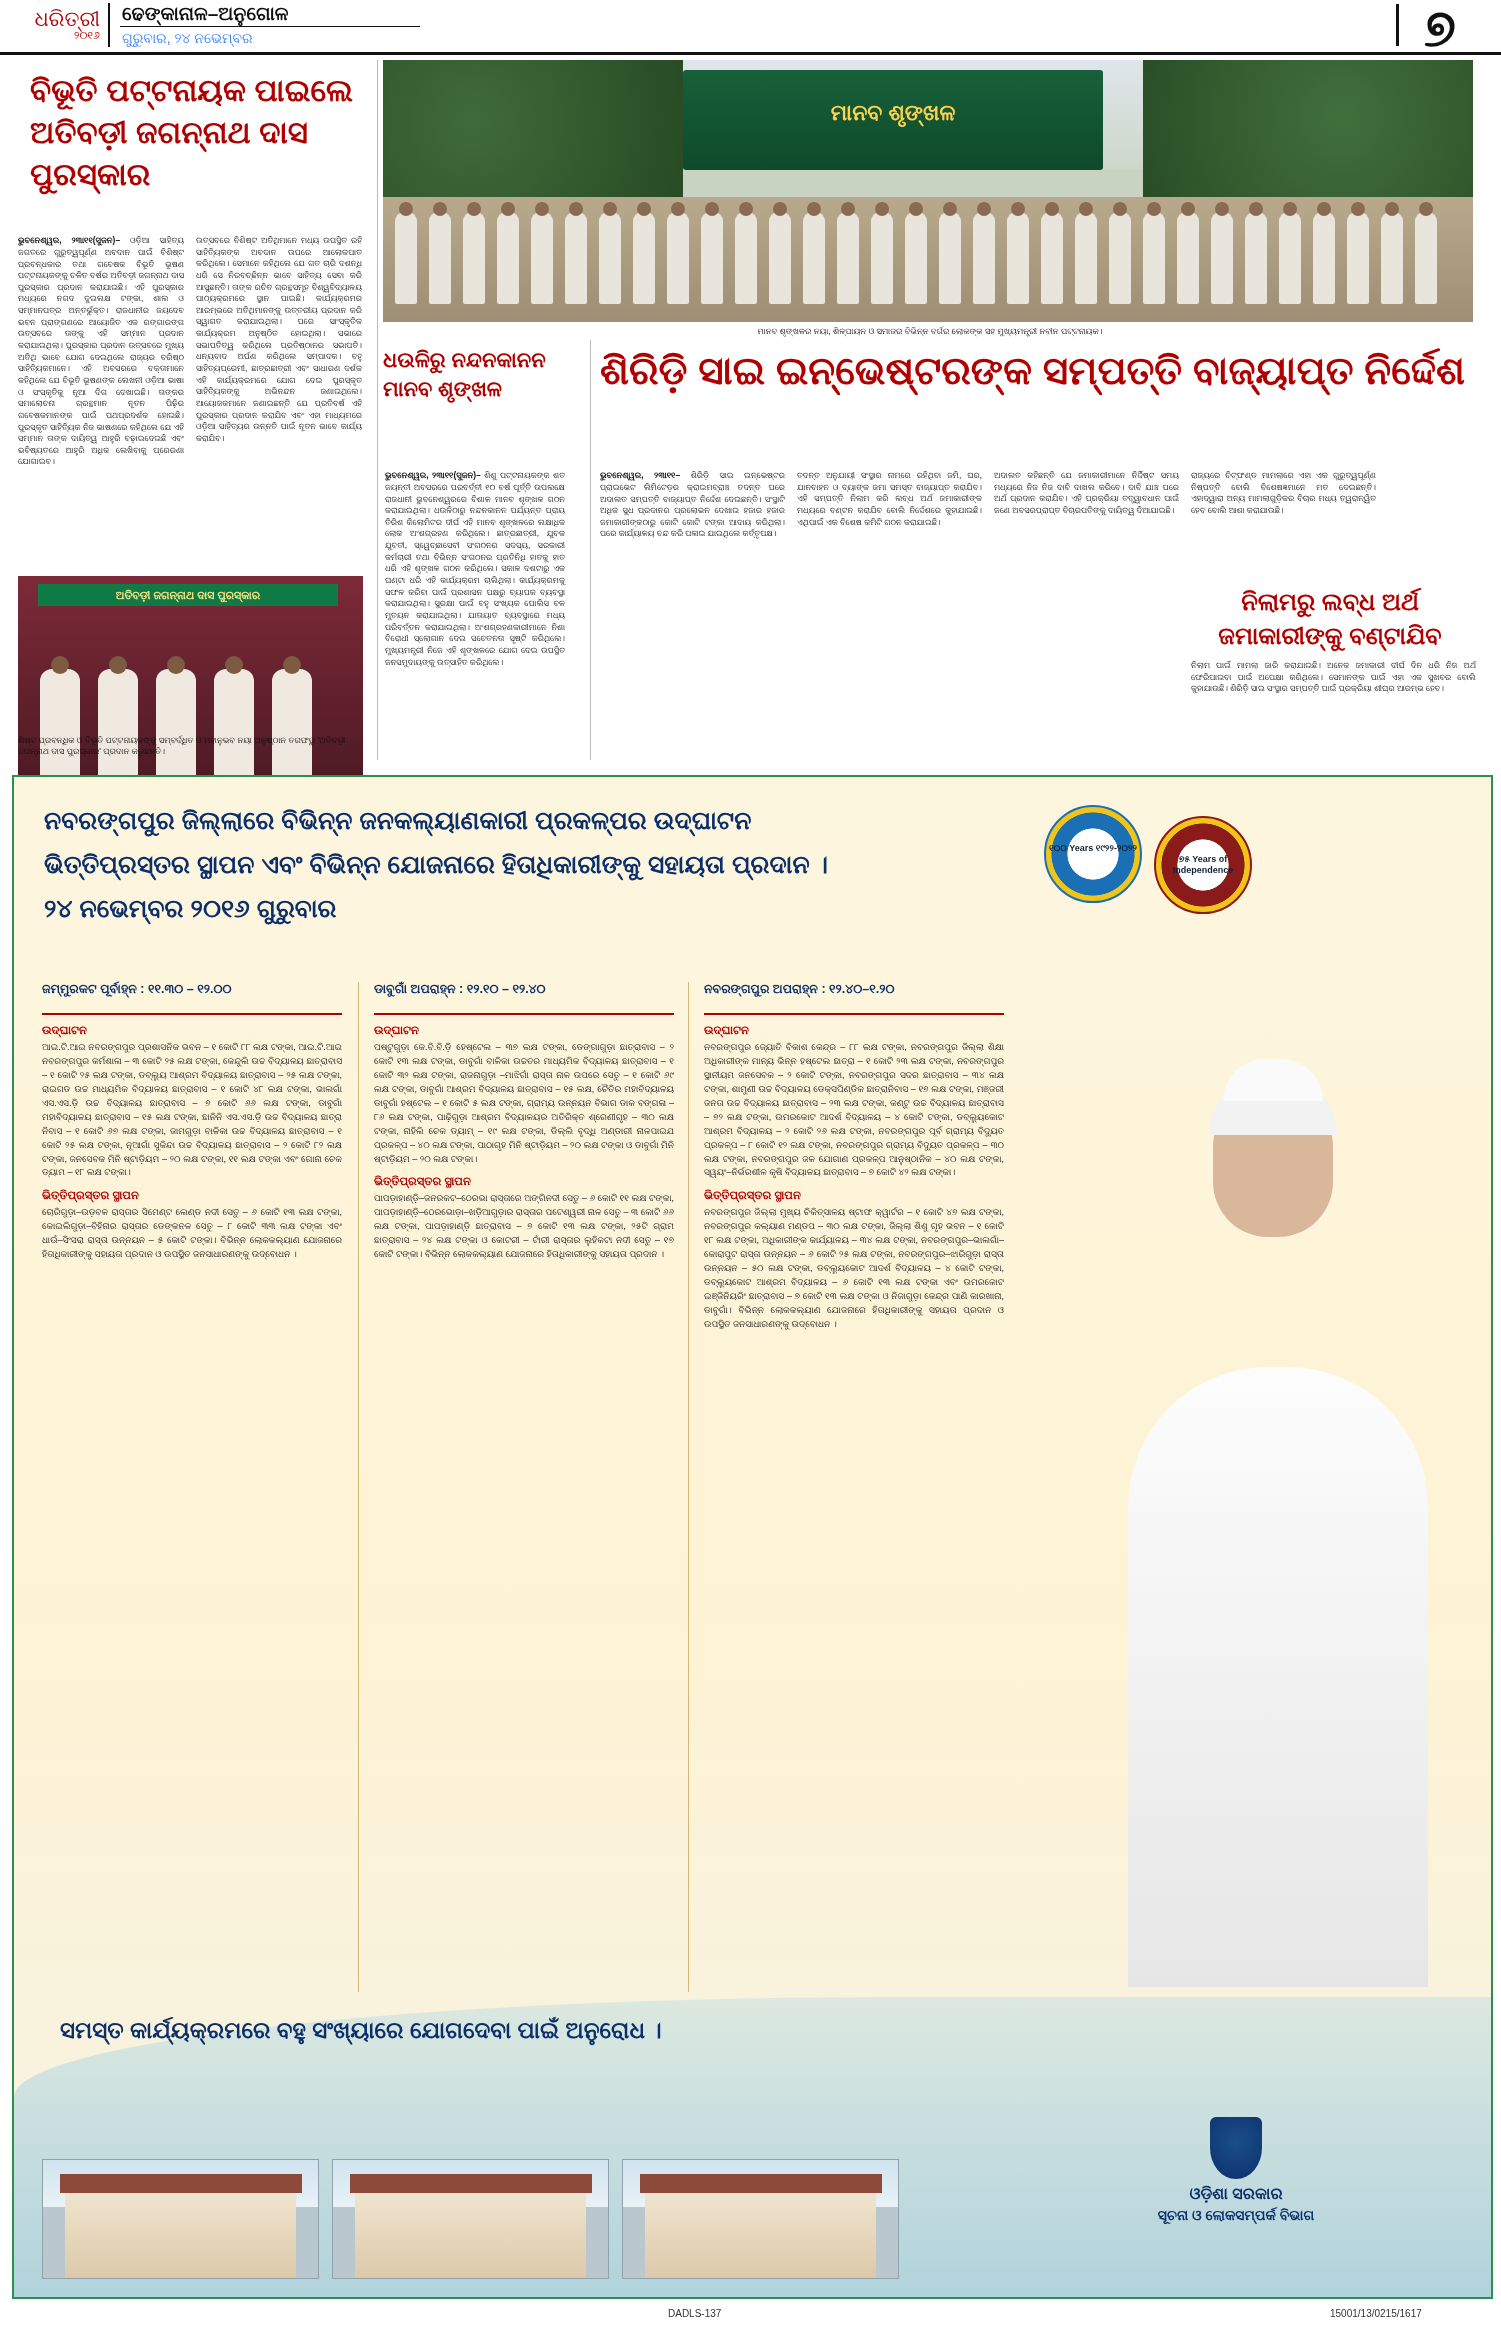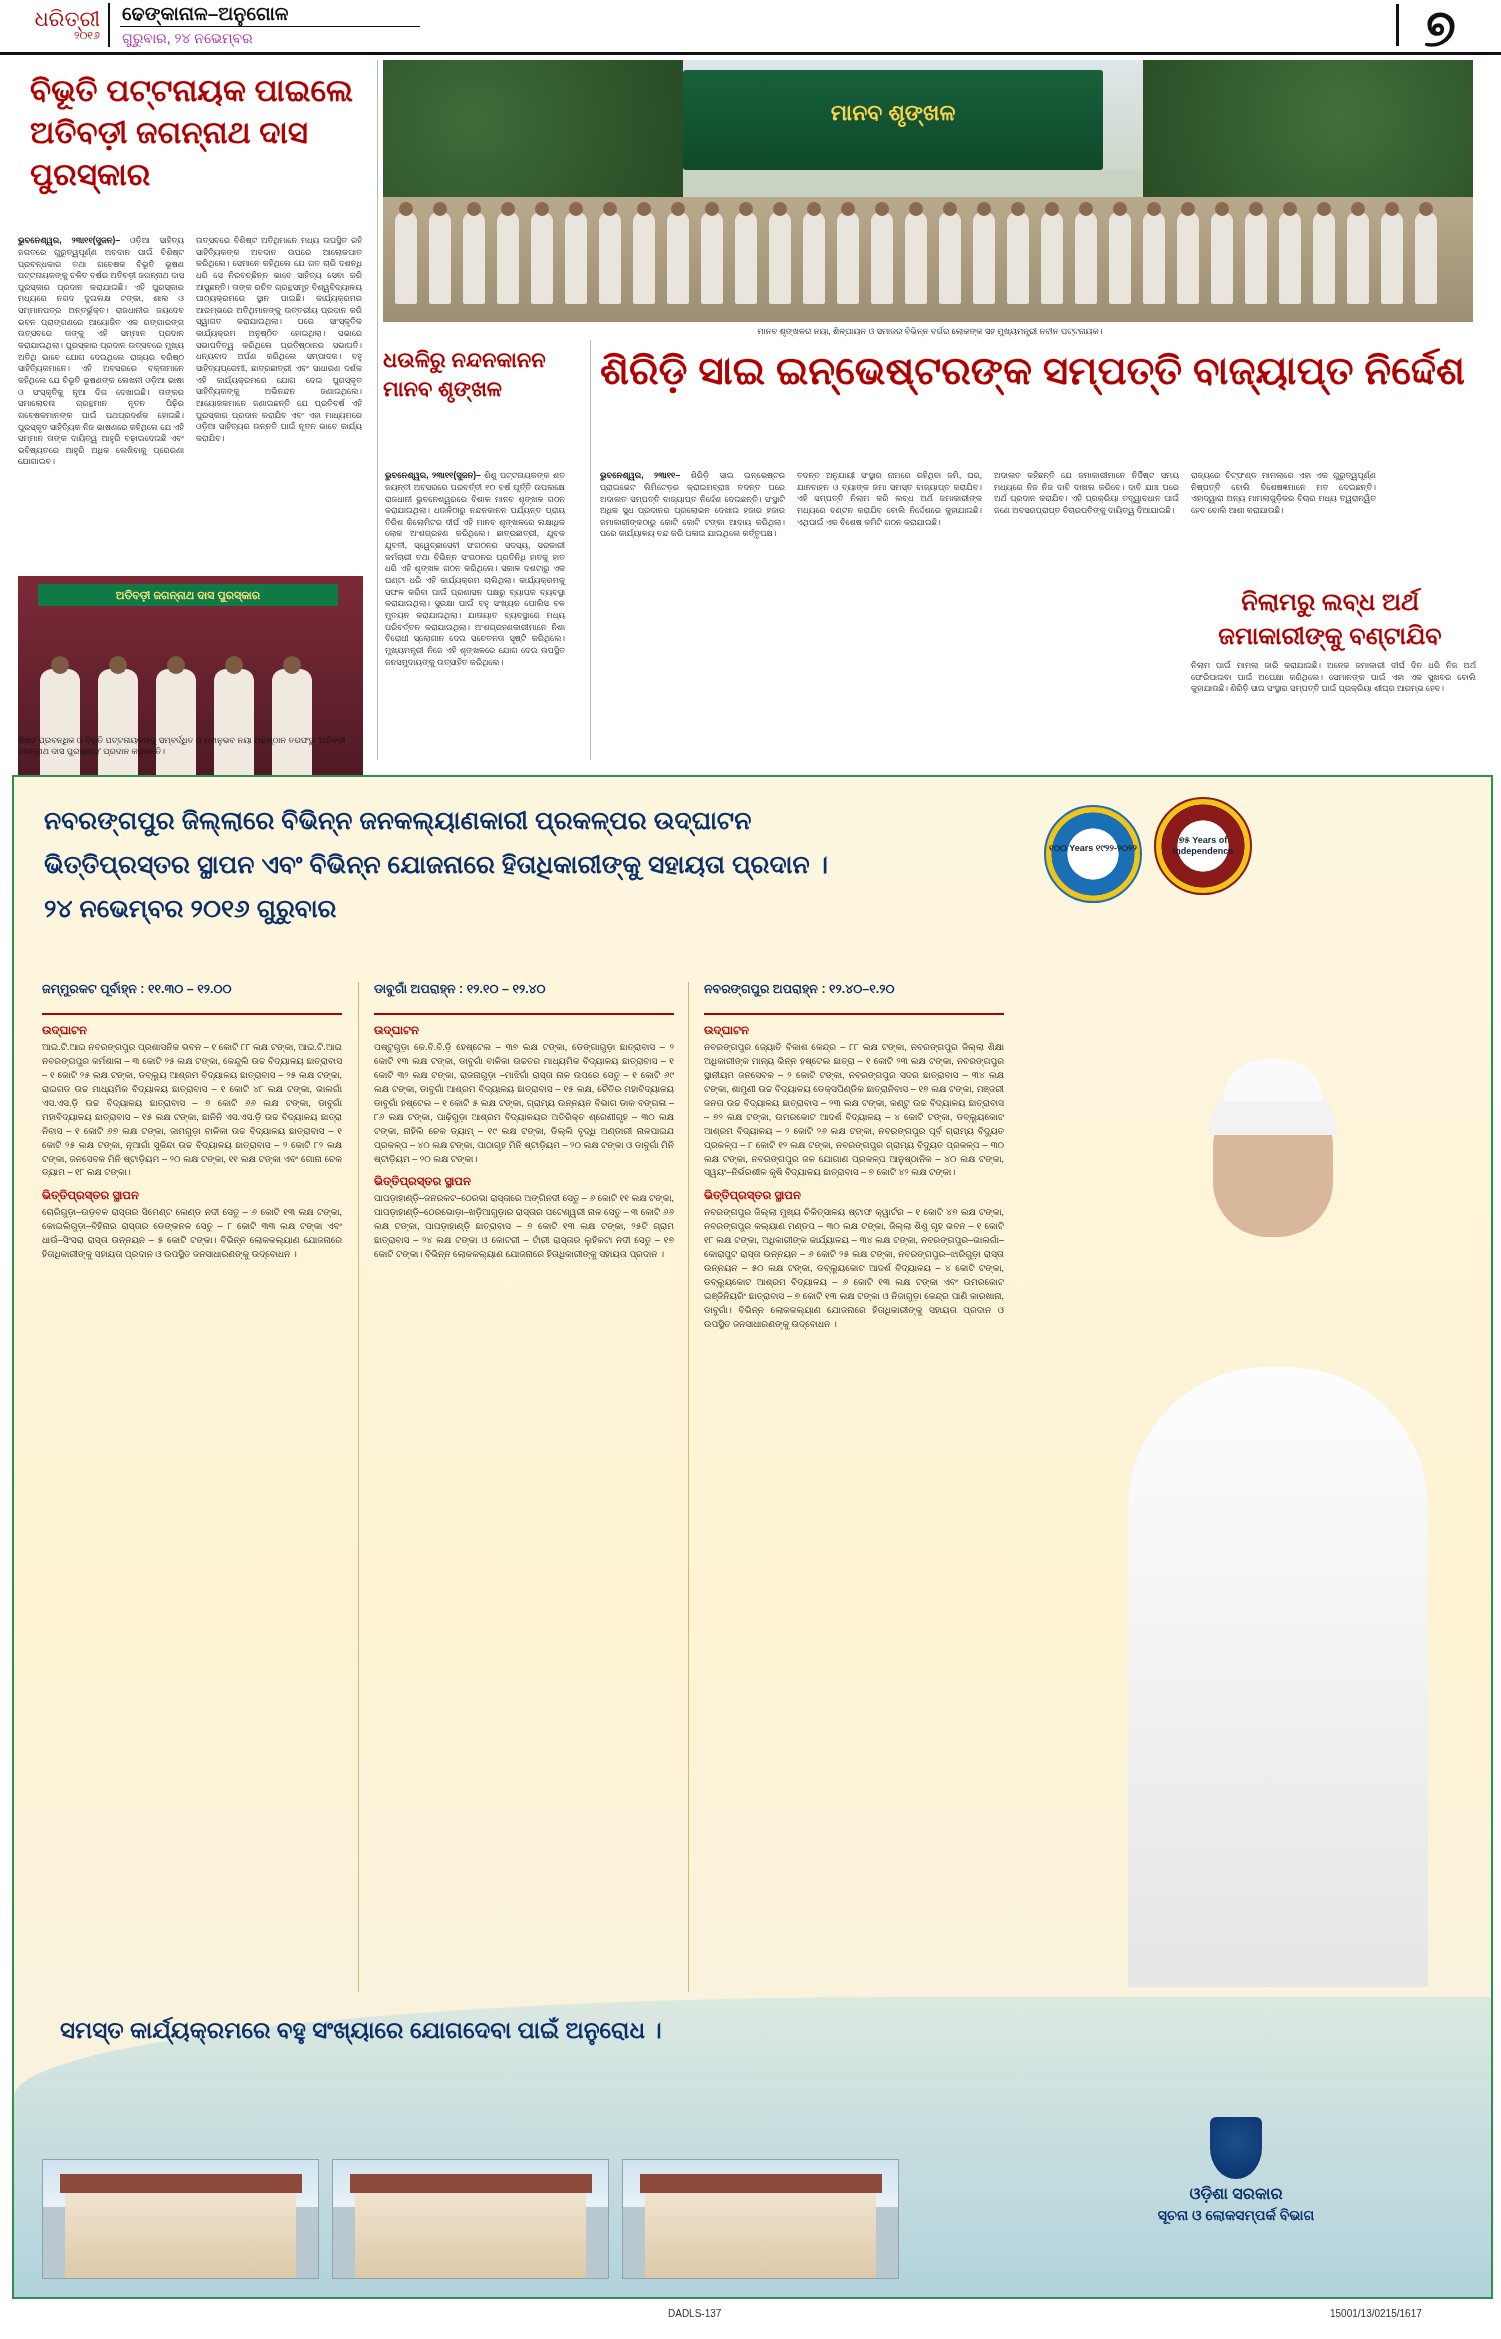--- a/index.html
+++ b/index.html
@@ -6,21 +6,21 @@
   body{width:1501px;height:2339px;font-family:"Liberation Sans",sans-serif;color:#111;}
   .page{position:relative;width:1501px;height:2339px;overflow:hidden;background:#fff;}
 
   
   .masthead{position:absolute;left:0;top:0;width:1501px;height:52px;border-bottom:3px solid #111;}
   .logo{position:absolute;left:8px;top:2px;width:92px;height:46px;display:flex;flex-direction:column;align-items:flex-end;justify-content:center;color:#b00000;font-weight:normal;line-height:1.05;}
   .logo .l1{font-size:21px;}
   .logo .l2{font-size:11px;}
   .mast-rule{position:absolute;left:108px;top:3px;width:2px;height:44px;background:#111;}
   .mast-place{position:absolute;left:122px;top:3px;font-size:19px;font-weight:bold;color:#111;}
-  .mast-date{position:absolute;left:122px;top:30px;font-size:14px;color:#a21caf;}
+  .mast-date{position:absolute;left:122px;top:30px;font-size:14px;color:#3b82f6;}
   .mast-rule2{position:absolute;left:120px;top:26px;width:300px;height:1px;background:#111;}
   .mast-sep{position:absolute;left:1396px;top:4px;width:3px;height:42px;background:#111;}
   .pageno{position:absolute;left:1424px;top:-2px;font-size:52px;font-weight:bold;color:#111;}
 
   
   .headline1{position:absolute;left:30px;top:70px;width:330px;color:#b00000;font-size:31px;line-height:1.35;font-weight:bold;}
   .col-text{font-size:8.2px;line-height:1.42;text-align:justify;color:#111;}
   .c1{position:absolute;left:18px;top:235px;width:166px;}
   .c2{position:absolute;left:196px;top:235px;width:166px;}
   .byline{font-size:8.4px;font-weight:bold;}
@@ -60,21 +60,21 @@
 
   .vline{position:absolute;width:1px;background:#bbb;}
 
   
   .ad{position:absolute;left:12px;top:775px;width:1477px;height:1520px;border:2px solid #2f8f4e;background:linear-gradient(180deg,#fdf6df 0%,#fdf3d4 55%,#f6f2e3 100%);overflow:hidden;}
   .ad-wave{position:absolute;left:0;bottom:0;width:100%;height:300px;background:linear-gradient(180deg,rgba(167,214,231,.35),rgba(120,185,215,.55));border-top-left-radius:60% 100px;}
   .ad-head{position:absolute;left:30px;top:22px;width:980px;color:#0b2f6b;font-size:25px;line-height:1.75;font-weight:bold;}
 
   .seal{position:absolute;border-radius:50%;}
   #seal1{left:1030px;top:28px;width:94px;height:94px;background:radial-gradient(circle,#fff 38%,#1a6fb5 39%,#1a6fb5 62%,#f0c419 63%);border:2px solid #1a6fb5;}
-  #seal2{left:1140px;top:20px;width:94px;height:94px;background:radial-gradient(circle,#fff 38%,#8b1a1a 39%,#8b1a1a 62%,#f0c419 63%);border:2px solid #8b1a1a;}
+  #seal2{left:1140px;top:39px;width:94px;height:94px;background:radial-gradient(circle,#fff 38%,#8b1a1a 39%,#8b1a1a 62%,#f0c419 63%);border:2px solid #8b1a1a;}
   .seal .ct{position:absolute;left:0;right:0;top:36px;text-align:center;font-size:9px;font-weight:bold;color:#123;}
 
   .panel{position:absolute;top:205px;width:300px;}
   .p1{left:28px;} .p2{left:360px;} .p3{left:690px;}
   .p-title{font-size:12.5px;font-weight:bold;color:#0b2f6b;border-bottom:2px solid #b00000;padding-bottom:16px;margin-bottom:7px;}
   .p-sub{font-size:11.5px;font-weight:bold;color:#b00000;margin:9px 0 4px;}
   .p-body{font-size:9px;line-height:1.55;text-align:justify;color:#111;}
   .p-div{position:absolute;top:205px;width:1px;height:1010px;background:#d3b977;}
   .pd1{left:344px;} .pd2{left:674px;}
 

